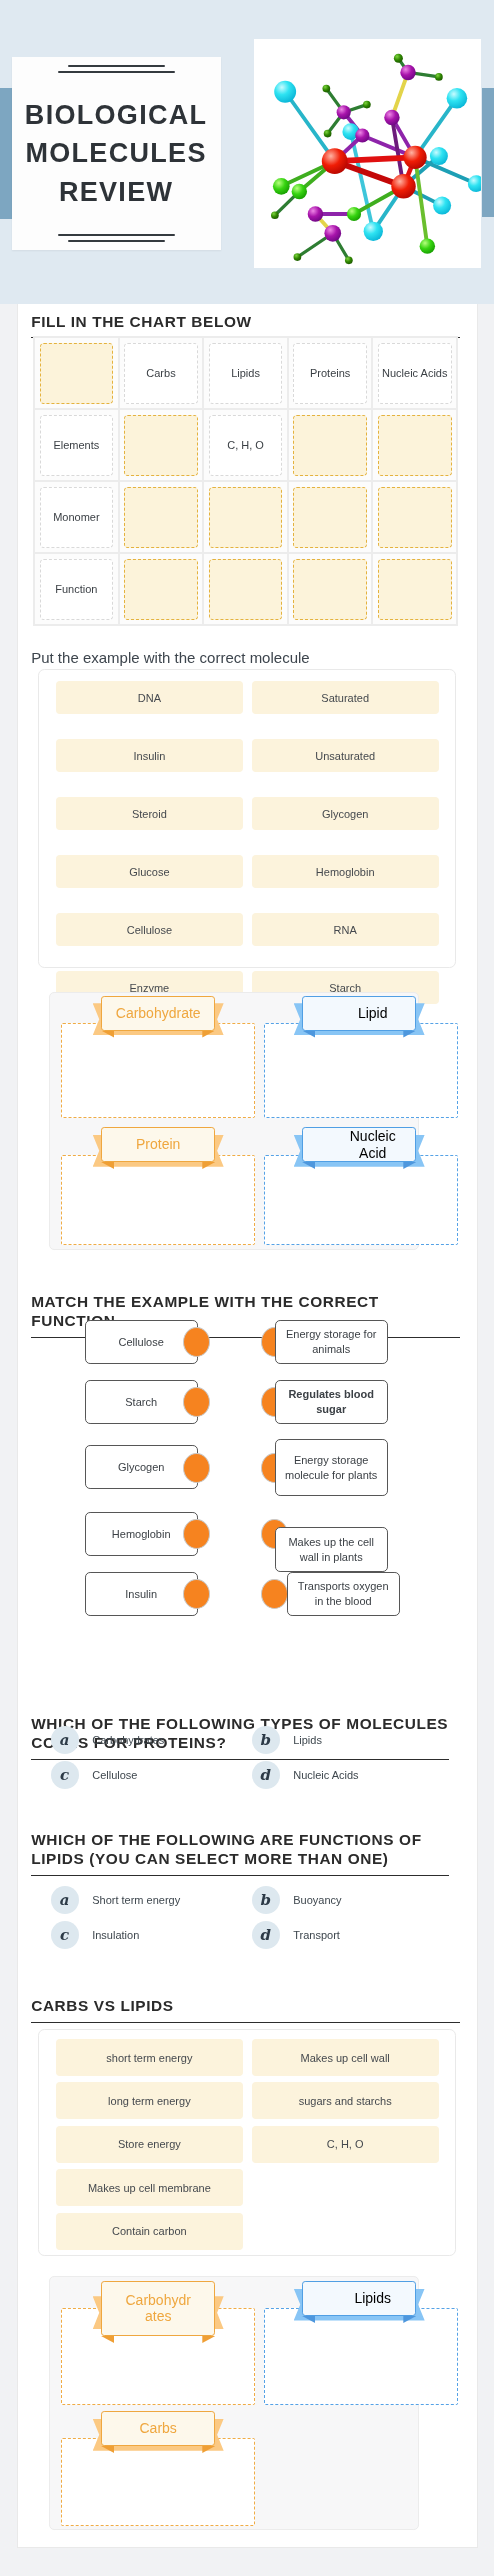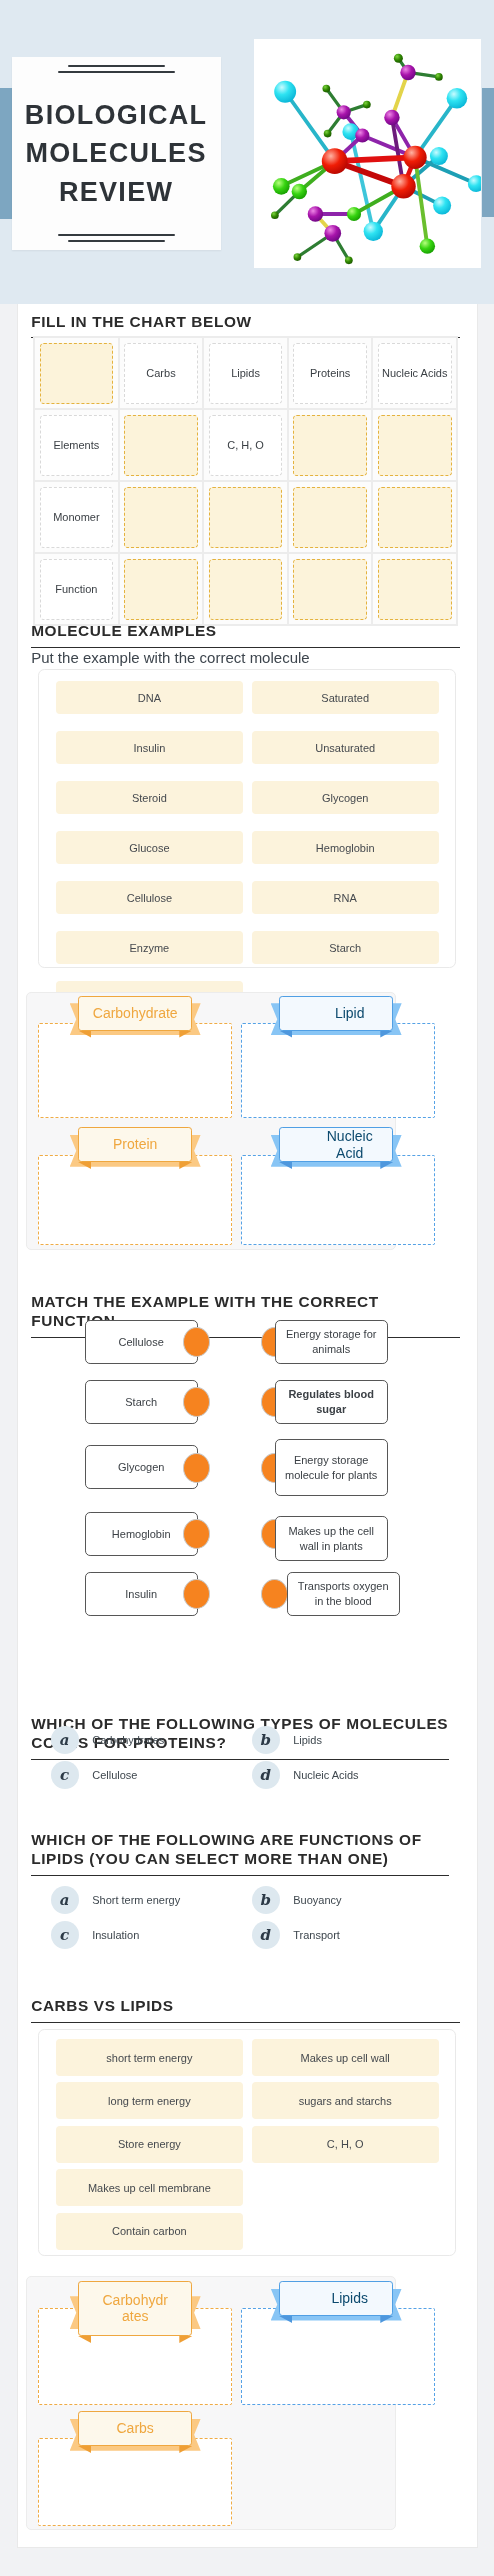--- a/index.html
+++ b/index.html
@@ -54,35 +54,35 @@
     font-size:11px; color:#3a3f44; padding:2.6px; background:#ffffff;
   }
   .tbox.blank { background:#fcf3da; border-color:#e4b23e; }
 
   
   .pill-card {
     position:absolute; left:20.6px; width:418px;
     background:#ffffff; border:0.6px solid #e9e9e9; border-radius:6.4px;
     display:flex; padding:11px 16.7px; gap:9px;
   }
-  .pill-col { flex:1; display:flex; flex-direction:column; gap:17px; }
+  .pill-col { flex:1; display:flex; flex-direction:column; gap:25px; }
   .pill {
     background:#fcf3dc; border-radius:3.9px; flex:0 0 auto;
     display:flex; align-items:center; justify-content:center; text-align:center;
     font-size:11px; color:#45494e; padding:0 5.1px;
   }
   #pills-molecules .pill { height:33px; }
   #pills-carbs .pill { height:37px; }
   #pills-molecules { top:365px; height:299px; }
   #pills-carbs { top:1725px; height:227px; padding:9px 16.7px; }
   #pills-carbs .pill-col { gap:6.4px; }
 
   
   .banner-card {
-    position:absolute; left:8px; width:370px;
+    position:absolute; left:31px; width:370px;
     background:#f7f7f8; border:0.6px solid #ececec; border-radius:5.1px;
   }
   #sort1 { top:688px; height:258px; }
   #sort2 { top:1972px; height:254px; }
   .dropzone { position:absolute; width:194px; background:#ffffff; border:1.3px dashed; border-radius:1.9px; }
   .dz-orange { border-color:#f0ac45; }
   .dz-blue   { border-color:#55a2e6; }
   .ribbon { position:absolute; width:131px; height:45px; }
   .ribbon .tails { position:absolute; left:0; right:0; top:7.7px; height:32px;
     clip-path: polygon(0 0,100% 0,95% 50%,100% 100%,0 100%,5% 50%); }
@@ -94,21 +94,21 @@
     border:1.3px solid; border-radius:3.2px;
     display:flex; align-items:center; justify-content:center; text-align:center;
     font-size:14px; padding:0 9px; line-height:1.15;
   }
   .ribbon .fold { top:35px; }
   .ribbon.orange .tails { background:#fbc983; }
   .ribbon.orange .fold  { background:#ef9f35; }
   .ribbon.orange .rbox  { background:#fdf8eb; border-color:#efa73f; color:#efa73f; }
   .ribbon.blue .tails { background:#88c5f5; }
   .ribbon.blue .fold  { background:#4e97dd; }
-  .ribbon.blue .rbox  { background:#f3f9fe; border-color:#509fe4; color:#0c4a6e;padding-left:36px; }
+  .ribbon.blue .rbox  { background:#f3f9fe; border-color:#509fe4; color:#000000;padding-left:36px; }
   .ribbon.tall { height:64px; }
   .ribbon.tall .tails { top:15.4px; height:33px; }
   .ribbon.tall .rbox { height:55px; word-break:break-all; padding:0 20.6px; }
   .ribbon.tall .fold { top:55px; }
 
   
   .mrow { position:absolute; left:0; width:461px; }
   .mbox {
     position:absolute; background:#ffffff; border:0.6px solid #565656; border-radius:5.1px;
     display:flex; align-items:center; justify-content:center; text-align:center;
@@ -314,21 +314,20 @@
         <div class="tbox blank"></div>
       </div>
     <div class="tcell">
         <div class="tbox blank"></div>
       </div>
     <div class="tcell">
         <div class="tbox blank"></div>
       </div>
   </div>
 
-  <div class="h2" style="top:317px;">MOLECULE EXAMPLES</div>
   <div class="instruction" style="top:345px;">Put the example with the correct molecule</div>
   <div class="pill-card" id="pills-molecules">
     <div class="pill-col">
       <div class="pill">DNA</div>
       <div class="pill">Insulin</div>
       <div class="pill">Steroid</div>
       <div class="pill">Glucose</div>
       <div class="pill">Cellulose</div>
       <div class="pill">Enzyme</div>
       <div class="pill">Phospholipid</div>
@@ -392,21 +391,21 @@
   <div class="mrow" style="top:1135px; height:57px;">
     <div class="mbox mleft" style="top:6.4px;">Glycogen</div>
     <div class="dot dot-l" style="top:13.5px;"></div>
     <div class="dot dot-r" style="top:13.5px;"></div>
     <div class="mbox mright" style="top:0; height:57px;">Energy storage molecule for plants</div>
   </div>
   <div class="mrow" style="top:1208px; height:44px;">
     <div class="mbox mleft" style="top:0;">Hemoglobin</div>
     <div class="dot dot-l" style="top:7px;"></div>
     <div class="dot dot-r" style="top:7px;"></div>
-    <div class="mbox mright" style="top:4px; height:45px;">Makes up the cell wall in plants</div>
+    <div class="mbox mright" style="top:15px; height:45px;">Makes up the cell wall in plants</div>
   </div>
   <div class="mrow" style="top:1268px; height:44px;">
     <div class="mbox mleft" style="top:0;">Insulin</div>
     <div class="dot dot-l" style="top:7px;"></div>
     <div class="dot dot-r" style="top:7px;"></div>
     <div class="mbox mright" style="top:0; height:44px;margin-left:12px;">Transports oxygen in the blood</div>
   </div>
 
   <div class="h2" style="top:1370px; width:418px;margin-top:40px;">WHICH OF THE FOLLOWING TYPES OF MOLECULES CODES FOR PROTEINS?</div>
   <div class="opt left" style="top:1422px;">

